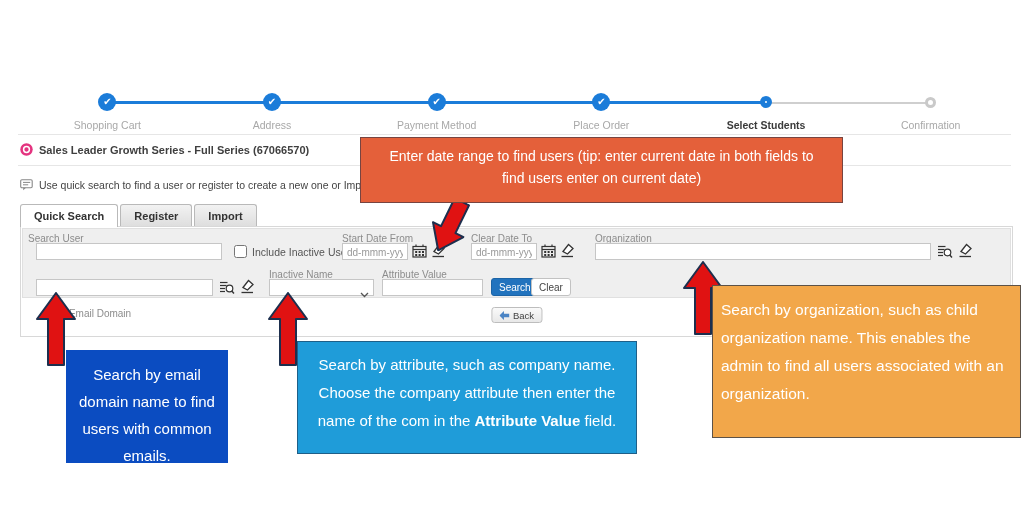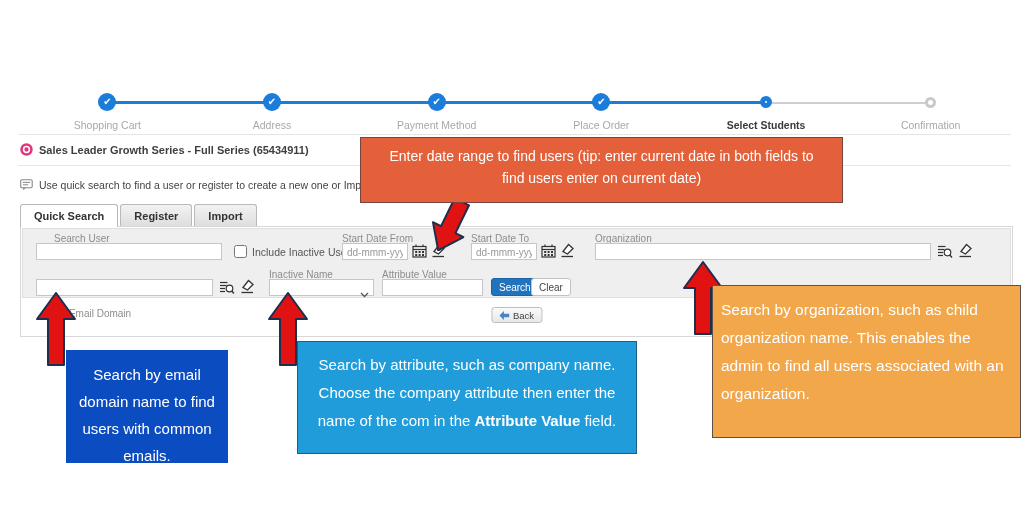--- a/index.html
+++ b/index.html
@@ -122,21 +122,21 @@
     </div>
   </div>
 
   <div class="hr" style="top:134px;"></div>
 
   <div class="course-row">
     <svg width="13" height="13" viewBox="0 0 13 13">
       <circle cx="6.5" cy="6.5" r="6.2" fill="#e4337f"></circle>
       <circle cx="6.5" cy="6.5" r="2.9" fill="none" stroke="#ffffff" stroke-width="1.5"></circle>
     </svg>
-    <span class="course-title">Sales Leader Growth Series - Full Series (65434911)</span>
+    <span class="course-title">Sales Leader Growth Series - Full Series (67066570)</span>
   </div>
   <div class="hr" style="top:165px;"></div>
 
   <div class="instr-row">
     <svg width="13" height="12" viewBox="0 0 13 12">
       <rect x="0.7" y="0.7" width="11.5" height="8" rx="1.2" fill="none" stroke="#888" stroke-width="1.1"></rect>
       <line x1="3" y1="3.4" x2="10.2" y2="3.4" stroke="#888" stroke-width="1"></line>
       <line x1="3" y1="5.8" x2="8.2" y2="5.8" stroke="#888" stroke-width="1"></line>
       <path d="M3.2 8.7 L3.2 11.2 L6 8.7 Z" fill="#888"></path>
     </svg>
@@ -145,21 +145,21 @@
 
   <div class="tabbar">
     <div class="tab active">Quick Search</div>
     <div class="tab">Register</div>
     <div class="tab">Import</div>
   </div>
 
   <div class="tab-panel">
     <div class="fieldset">
 
-      <span class="flabel" style="left:31px; top:4px;">Search User</span>
+      <span class="flabel" style="left:5px; top:4px;">Search User</span>
       <input class="tin" style="left: 13px; top: 14px; width: 186px;">
 
       <input type="checkbox" class="cbx" style="left: 211px; top: 16px;">
       <span class="flabel" style="left:229px; top:17px; color:#555; font-size:10.5px;">Include Inactive Users</span>
 
       <span class="flabel" style="left:319px; top:4px;">Start Date From</span>
       <input class="tin" style="left: 319px; top: 14px; width: 66px;" placeholder="dd-mmm-yyyy">
       <span class="icon-btn" style="left:387px; top:14px;">
         <svg width="15" height="14" viewBox="0 0 15 14">
             <rect x="1" y="2.5" width="13" height="10.5" fill="none" stroke="#333" stroke-width="1.2"></rect>
@@ -174,21 +174,21 @@
             <rect x="10" y="10" width="2" height="2" fill="#333"></rect>
           </svg>
       </span>
       <span class="icon-btn" style="left:406px; top:13px;">
         <svg width="16" height="16" viewBox="0 0 16 16">
             <path d="M4 9.5 L9.5 2.5 L14 6.5 L8.5 12 Z" fill="#fff" stroke="#333" stroke-width="1.3"></path>
             <line x1="2.5" y1="14.5" x2="14" y2="14.5" stroke="#333" stroke-width="1.3"></line>
           </svg>
       </span>
 
-      <span class="flabel" style="left:448px; top:4px;">Start Date To</span>
+      <span class="flabel" style="left:448px; top:4px;">Clear Date To</span>
       <input class="tin" style="left: 448px; top: 14px; width: 66px;" placeholder="dd-mmm-yyyy">
       <span class="icon-btn" style="left:516px; top:14px;">
         <svg width="15" height="14" viewBox="0 0 15 14">
             <rect x="1" y="2.5" width="13" height="10.5" fill="none" stroke="#333" stroke-width="1.2"></rect>
             <line x1="1" y1="5.5" x2="14" y2="5.5" stroke="#333" stroke-width="1.2"></line>
             <line x1="4" y1="0.5" x2="4" y2="2.5" stroke="#333" stroke-width="1.2"></line>
             <line x1="11" y1="0.5" x2="11" y2="2.5" stroke="#333" stroke-width="1.2"></line>
             <rect x="3.2" y="7" width="2" height="2" fill="#333"></rect>
             <rect x="6.6" y="7" width="2" height="2" fill="#333"></rect>
             <rect x="10" y="7" width="2" height="2" fill="#333"></rect>

